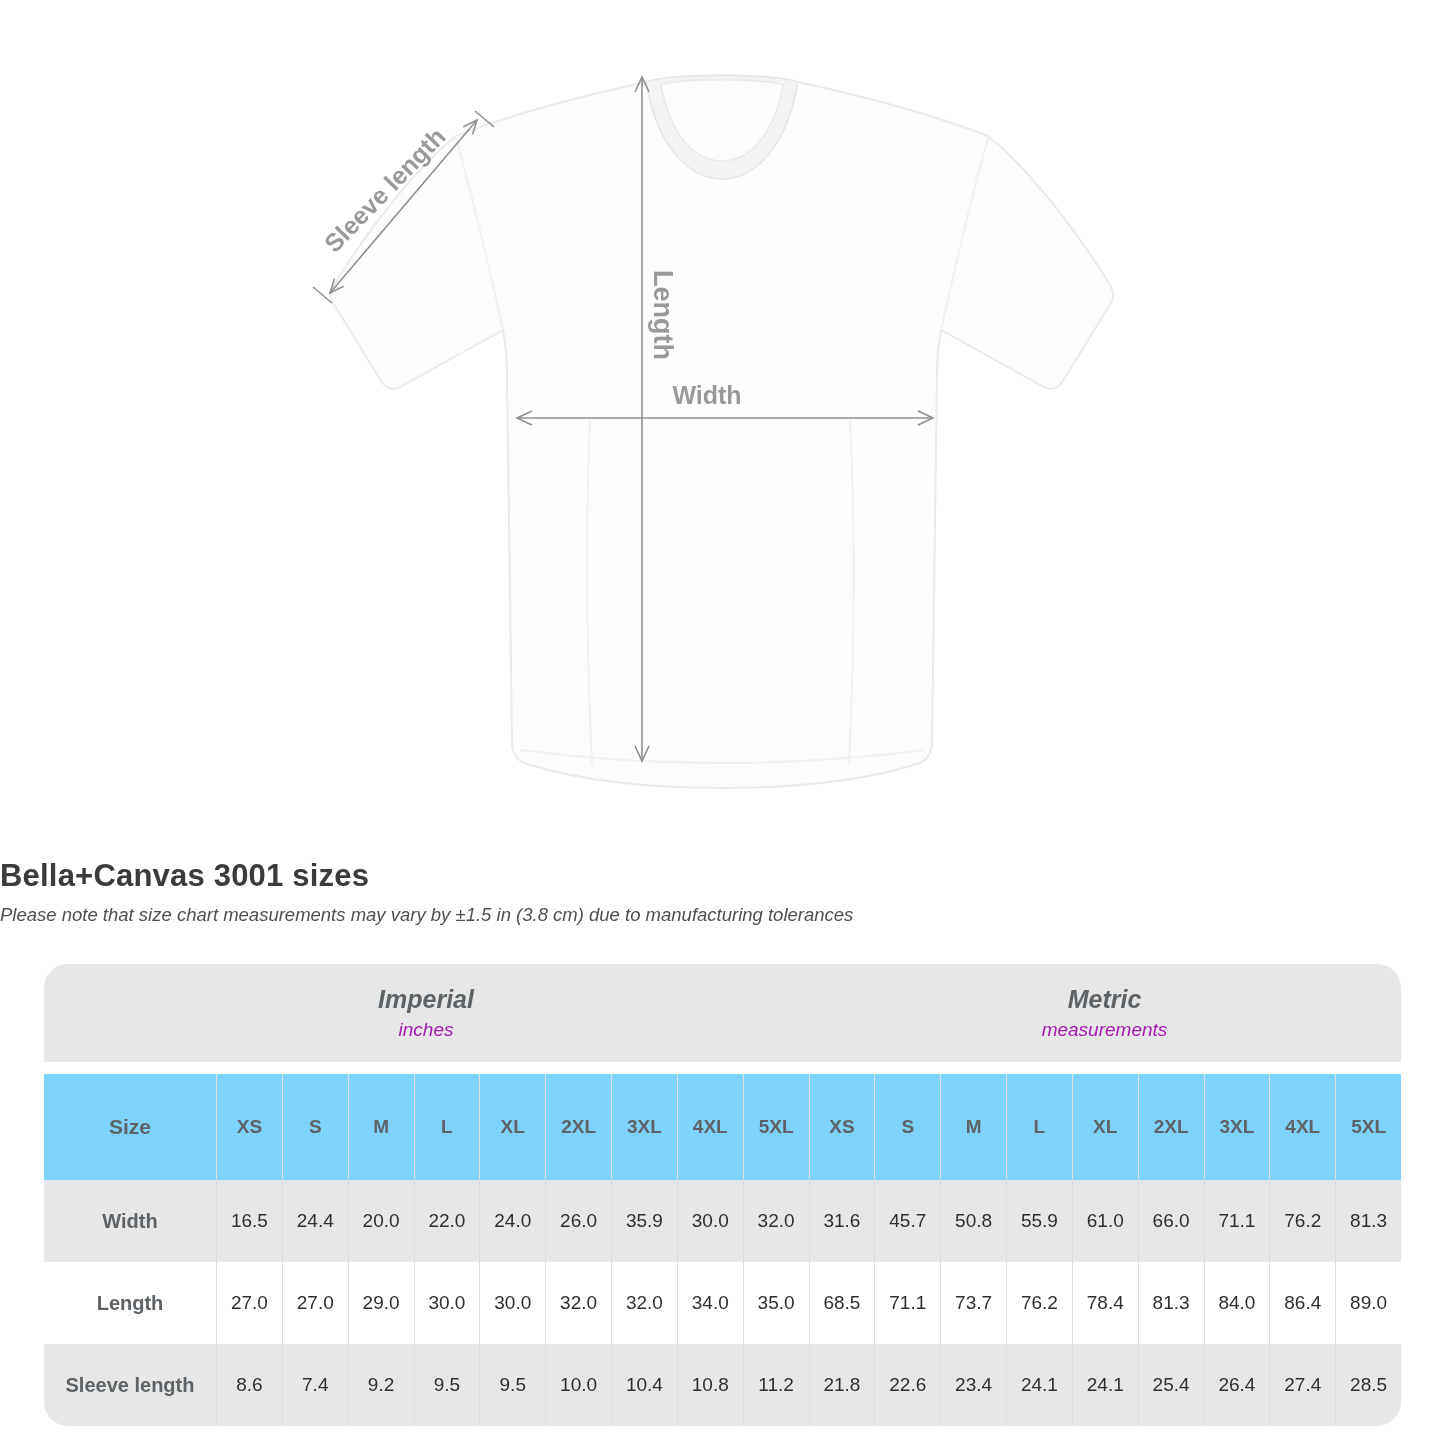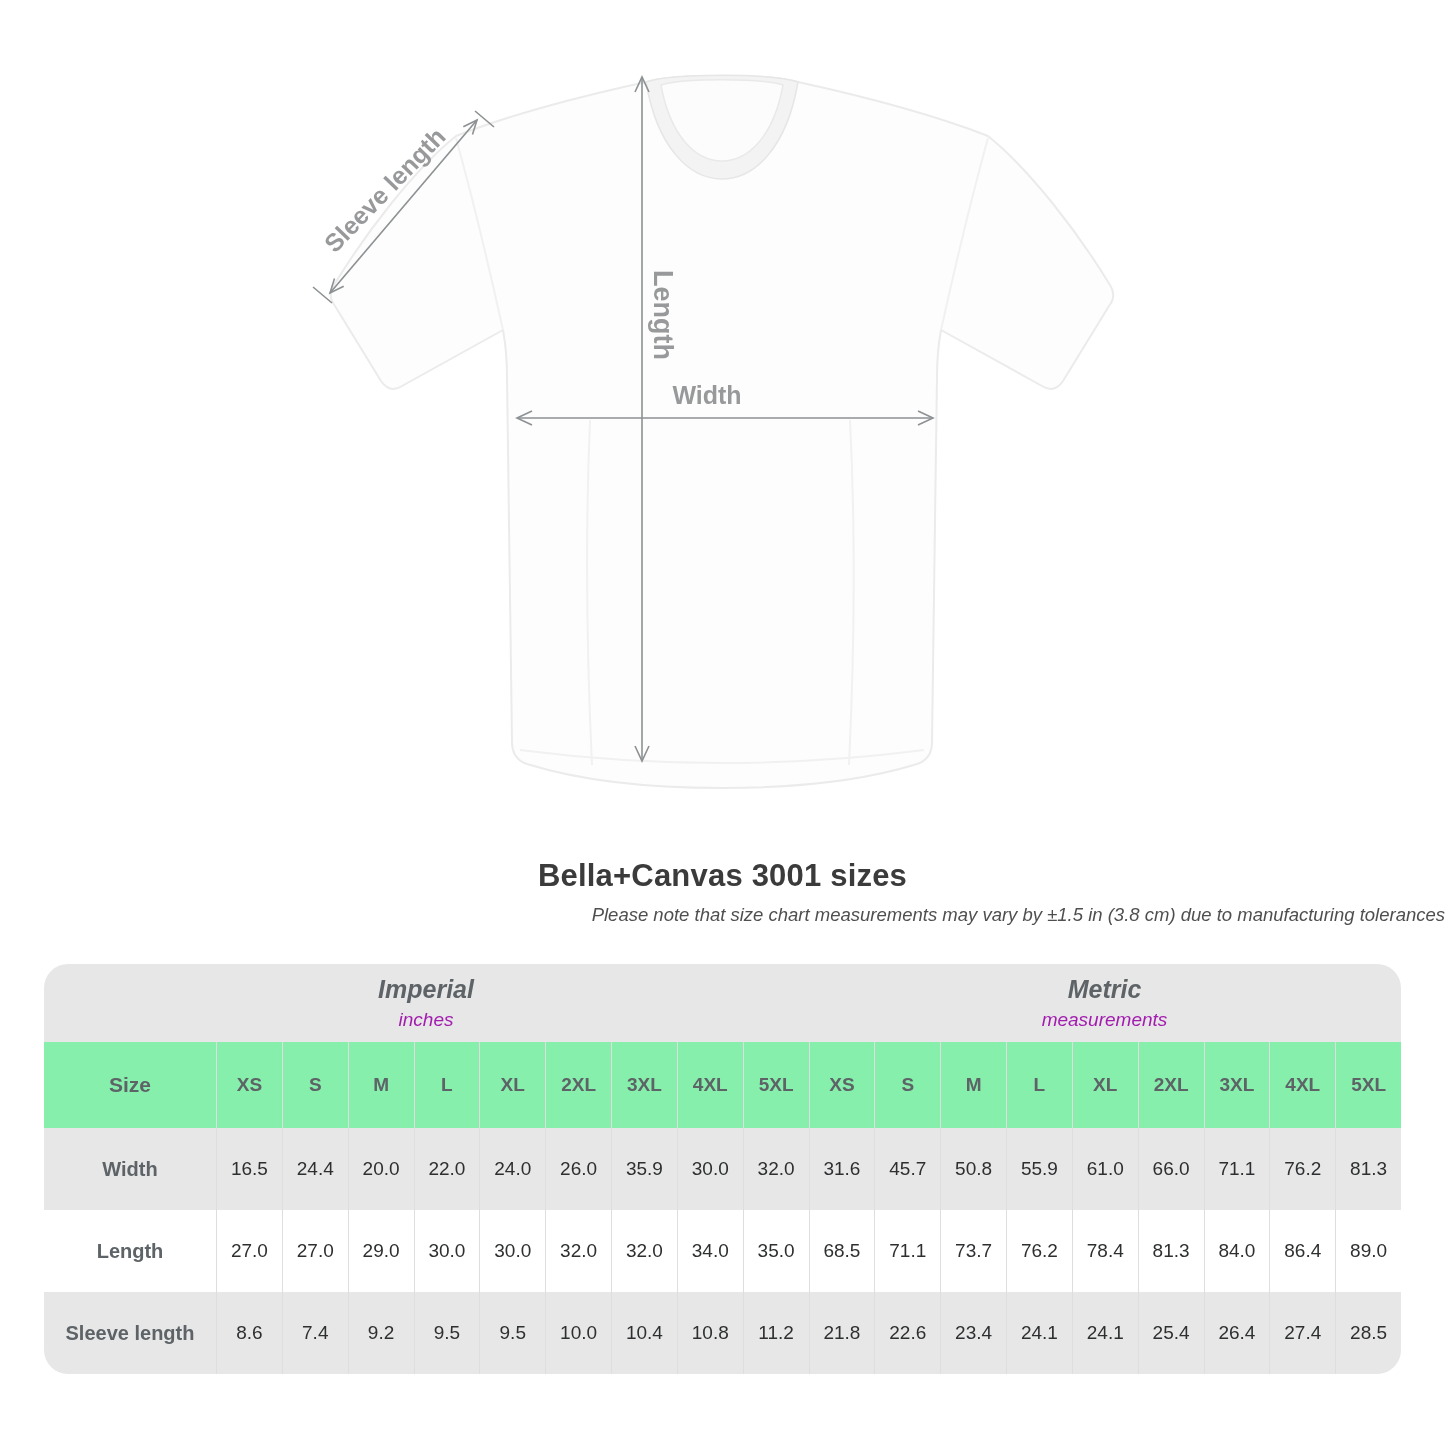--- a/index.html
+++ b/index.html
@@ -3,34 +3,34 @@
 <meta charset="utf-8">
 <style>
   * { box-sizing: border-box; }
   html, body { margin: 0; padding: 0; background: #ffffff; }
   body {
     width: 1445px; height: 1445px; overflow: hidden;
     font-family: "Liberation Sans", sans-serif;
   }
   .diagram-wrap { width: 1445px; height: 832px; position: relative; }
   .page-title {
-    margin: 26px 0 0; text-align: center;
+    margin: 26px 0 0; text-align: left;
     font-size: 31px; font-weight: 700; color: #3b3b3b; letter-spacing: .2px;
   }
   .tolerance-note {
-    margin: 10px 0 0; text-align: right;
+    margin: 10px 0 0; text-align: left;
     font-style: italic; font-size: 18.5px; color: #4f4f4f;
   }
   .size-table {
     width: 1357px; margin: 38px auto 0;
     border-radius: 24px; overflow: hidden; background: #ffffff;
   }
   .row { display: grid; grid-template-columns: 172px repeat(18, 1fr); }
-  .row.group-row { grid-template-columns: 764px 593px; height: 78px; background: #e7e7e7; }
-  .row.header-row { height: 86px; background: #86efac; }
+  .row.group-row { grid-template-columns: 764px 593px; height: 98px; background: #e7e7e7; }
+  .row.header-row { height: 106px; background: #7dd3fc; margin-top: 12px; }
   .row.data-row { height: 82px; }
   .row.data-row.gray { background: #e7e7e7; }
   .row.data-row.white { background: #ffffff; }
   .cell { display: flex; align-items: center; justify-content: center; }
   .header-row .cell:not(:first-child),
   .data-row .cell:not(:first-child) { border-left: 1px solid #dedede; }
   .group-cell { flex-direction: column; gap: 5px; }
   .group-name { font-size: 25px; font-weight: 700; font-style: italic; color: #5d6366; }
   .group-unit { font-size: 19px; font-style: italic; color: #a21caf; }
   .corner-label { font-size: 21px; font-weight: 700; color: #5d6366; }

